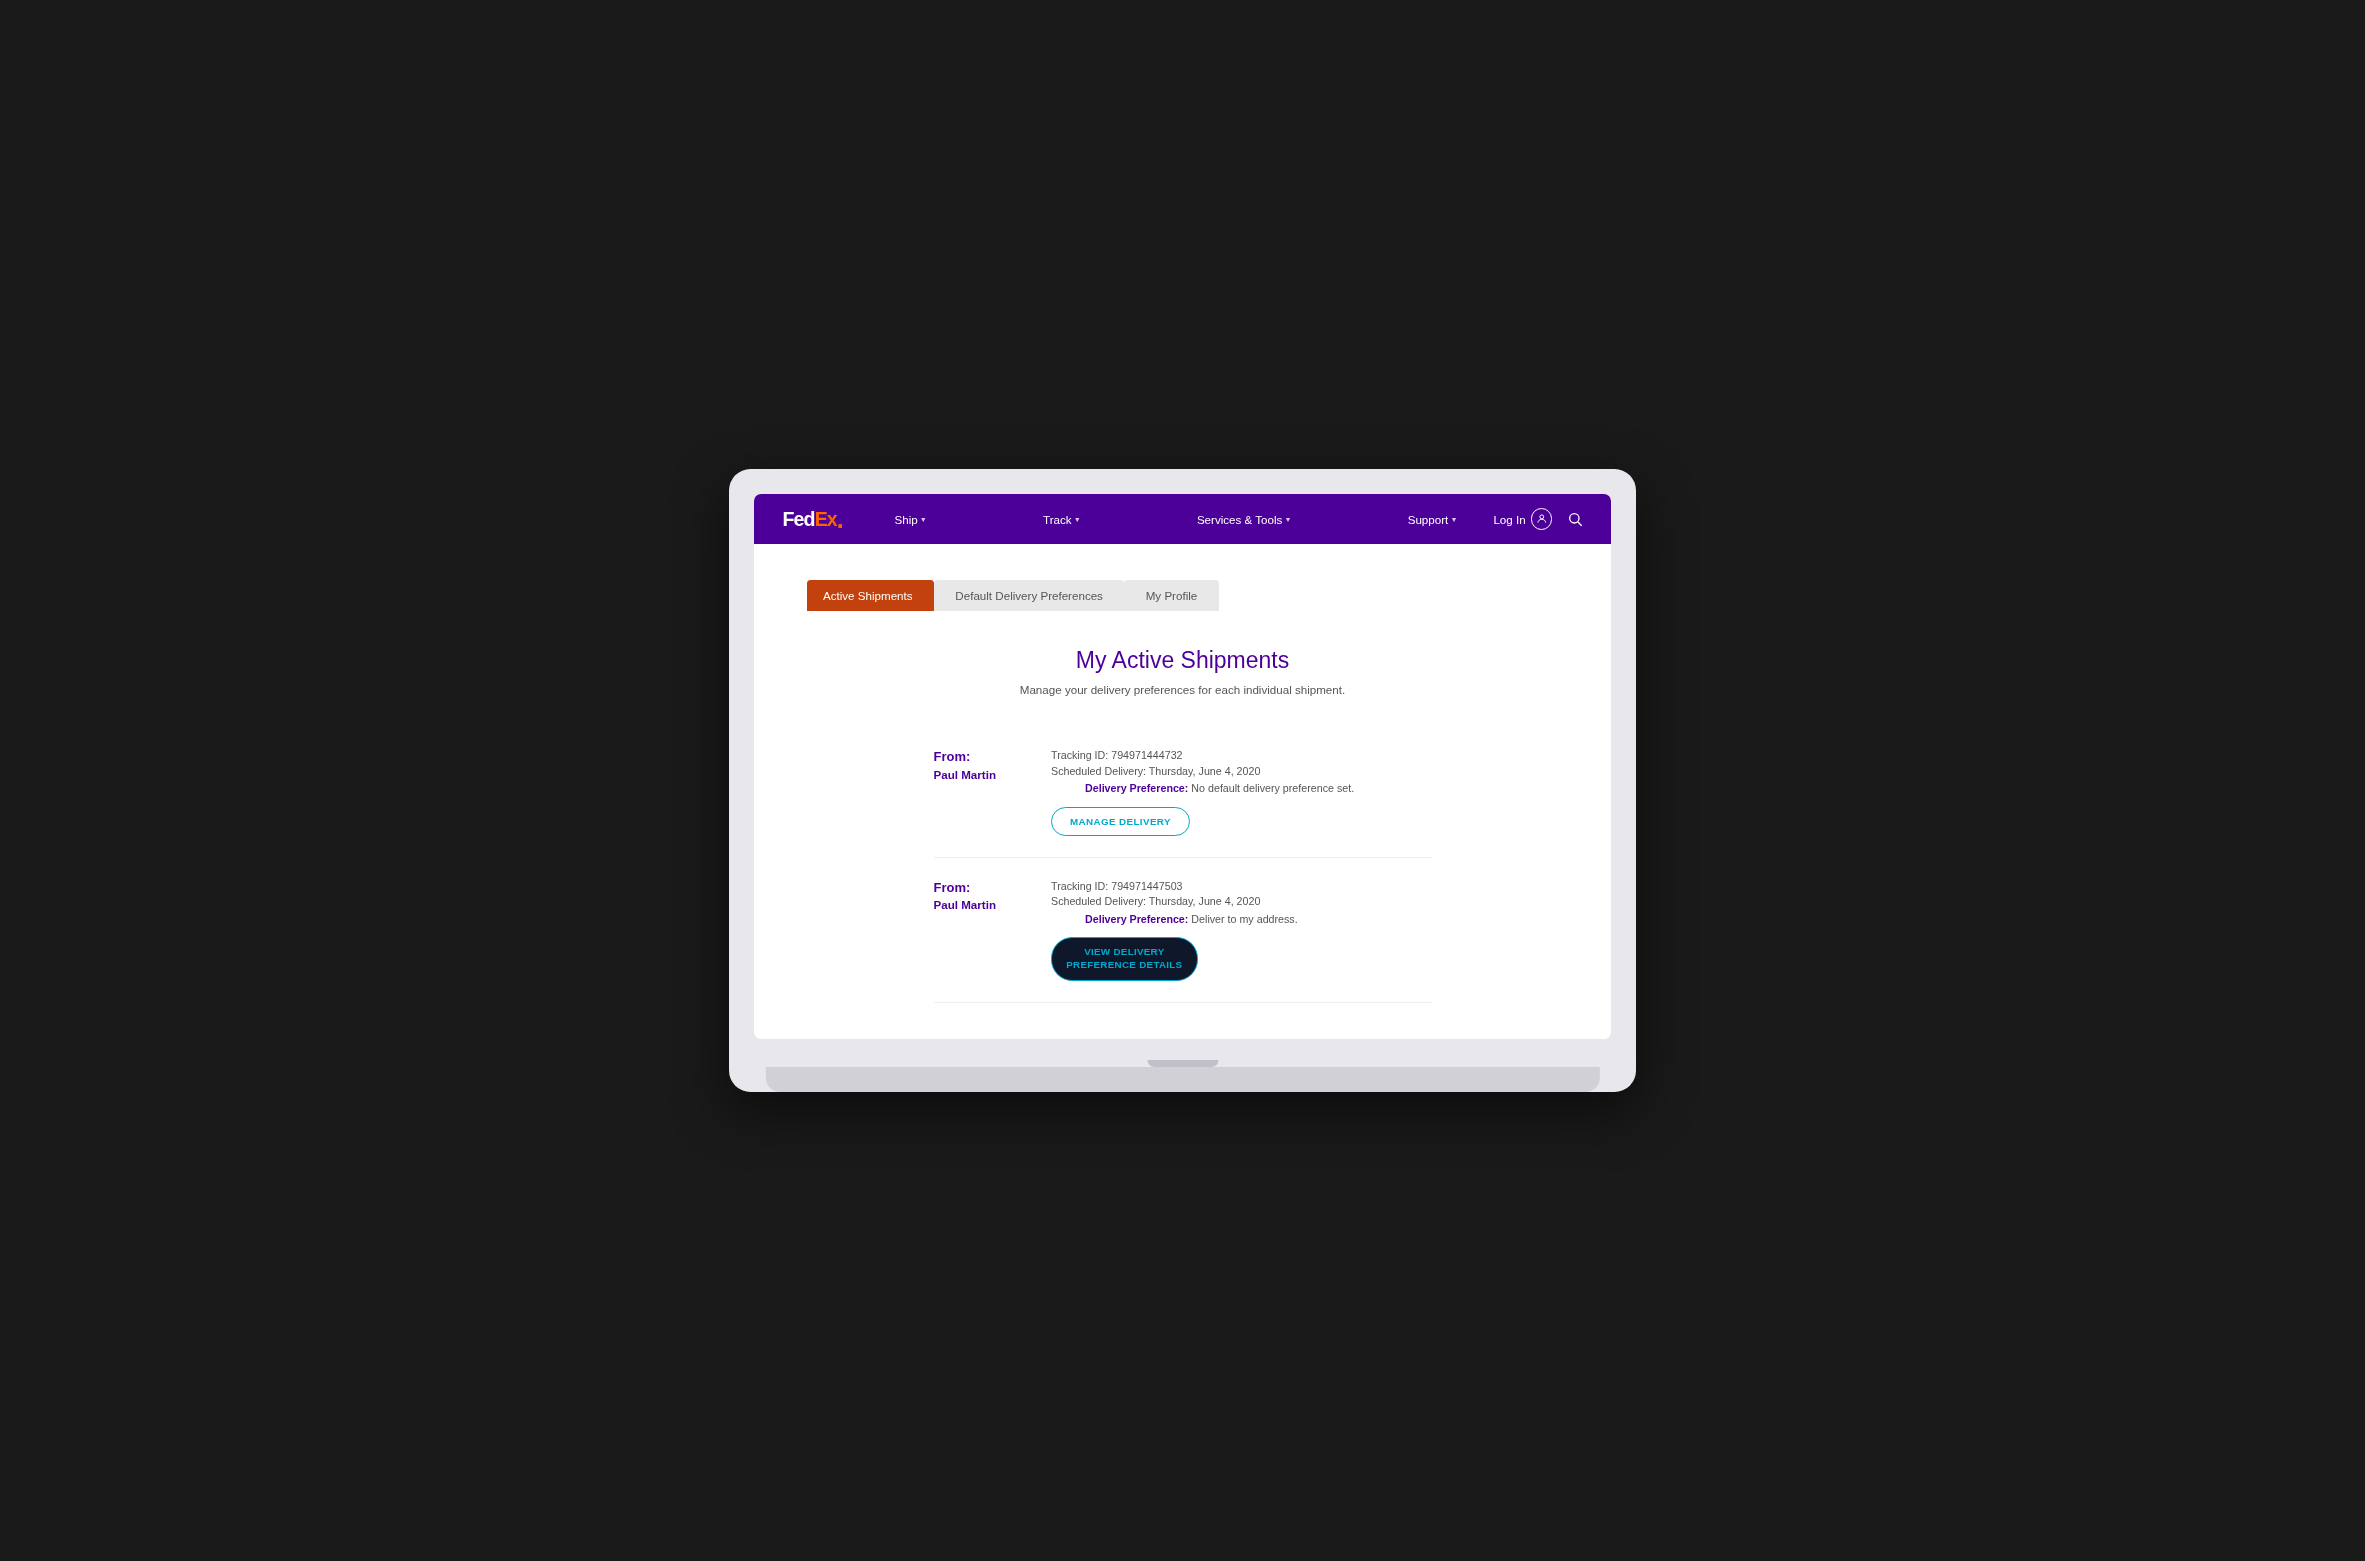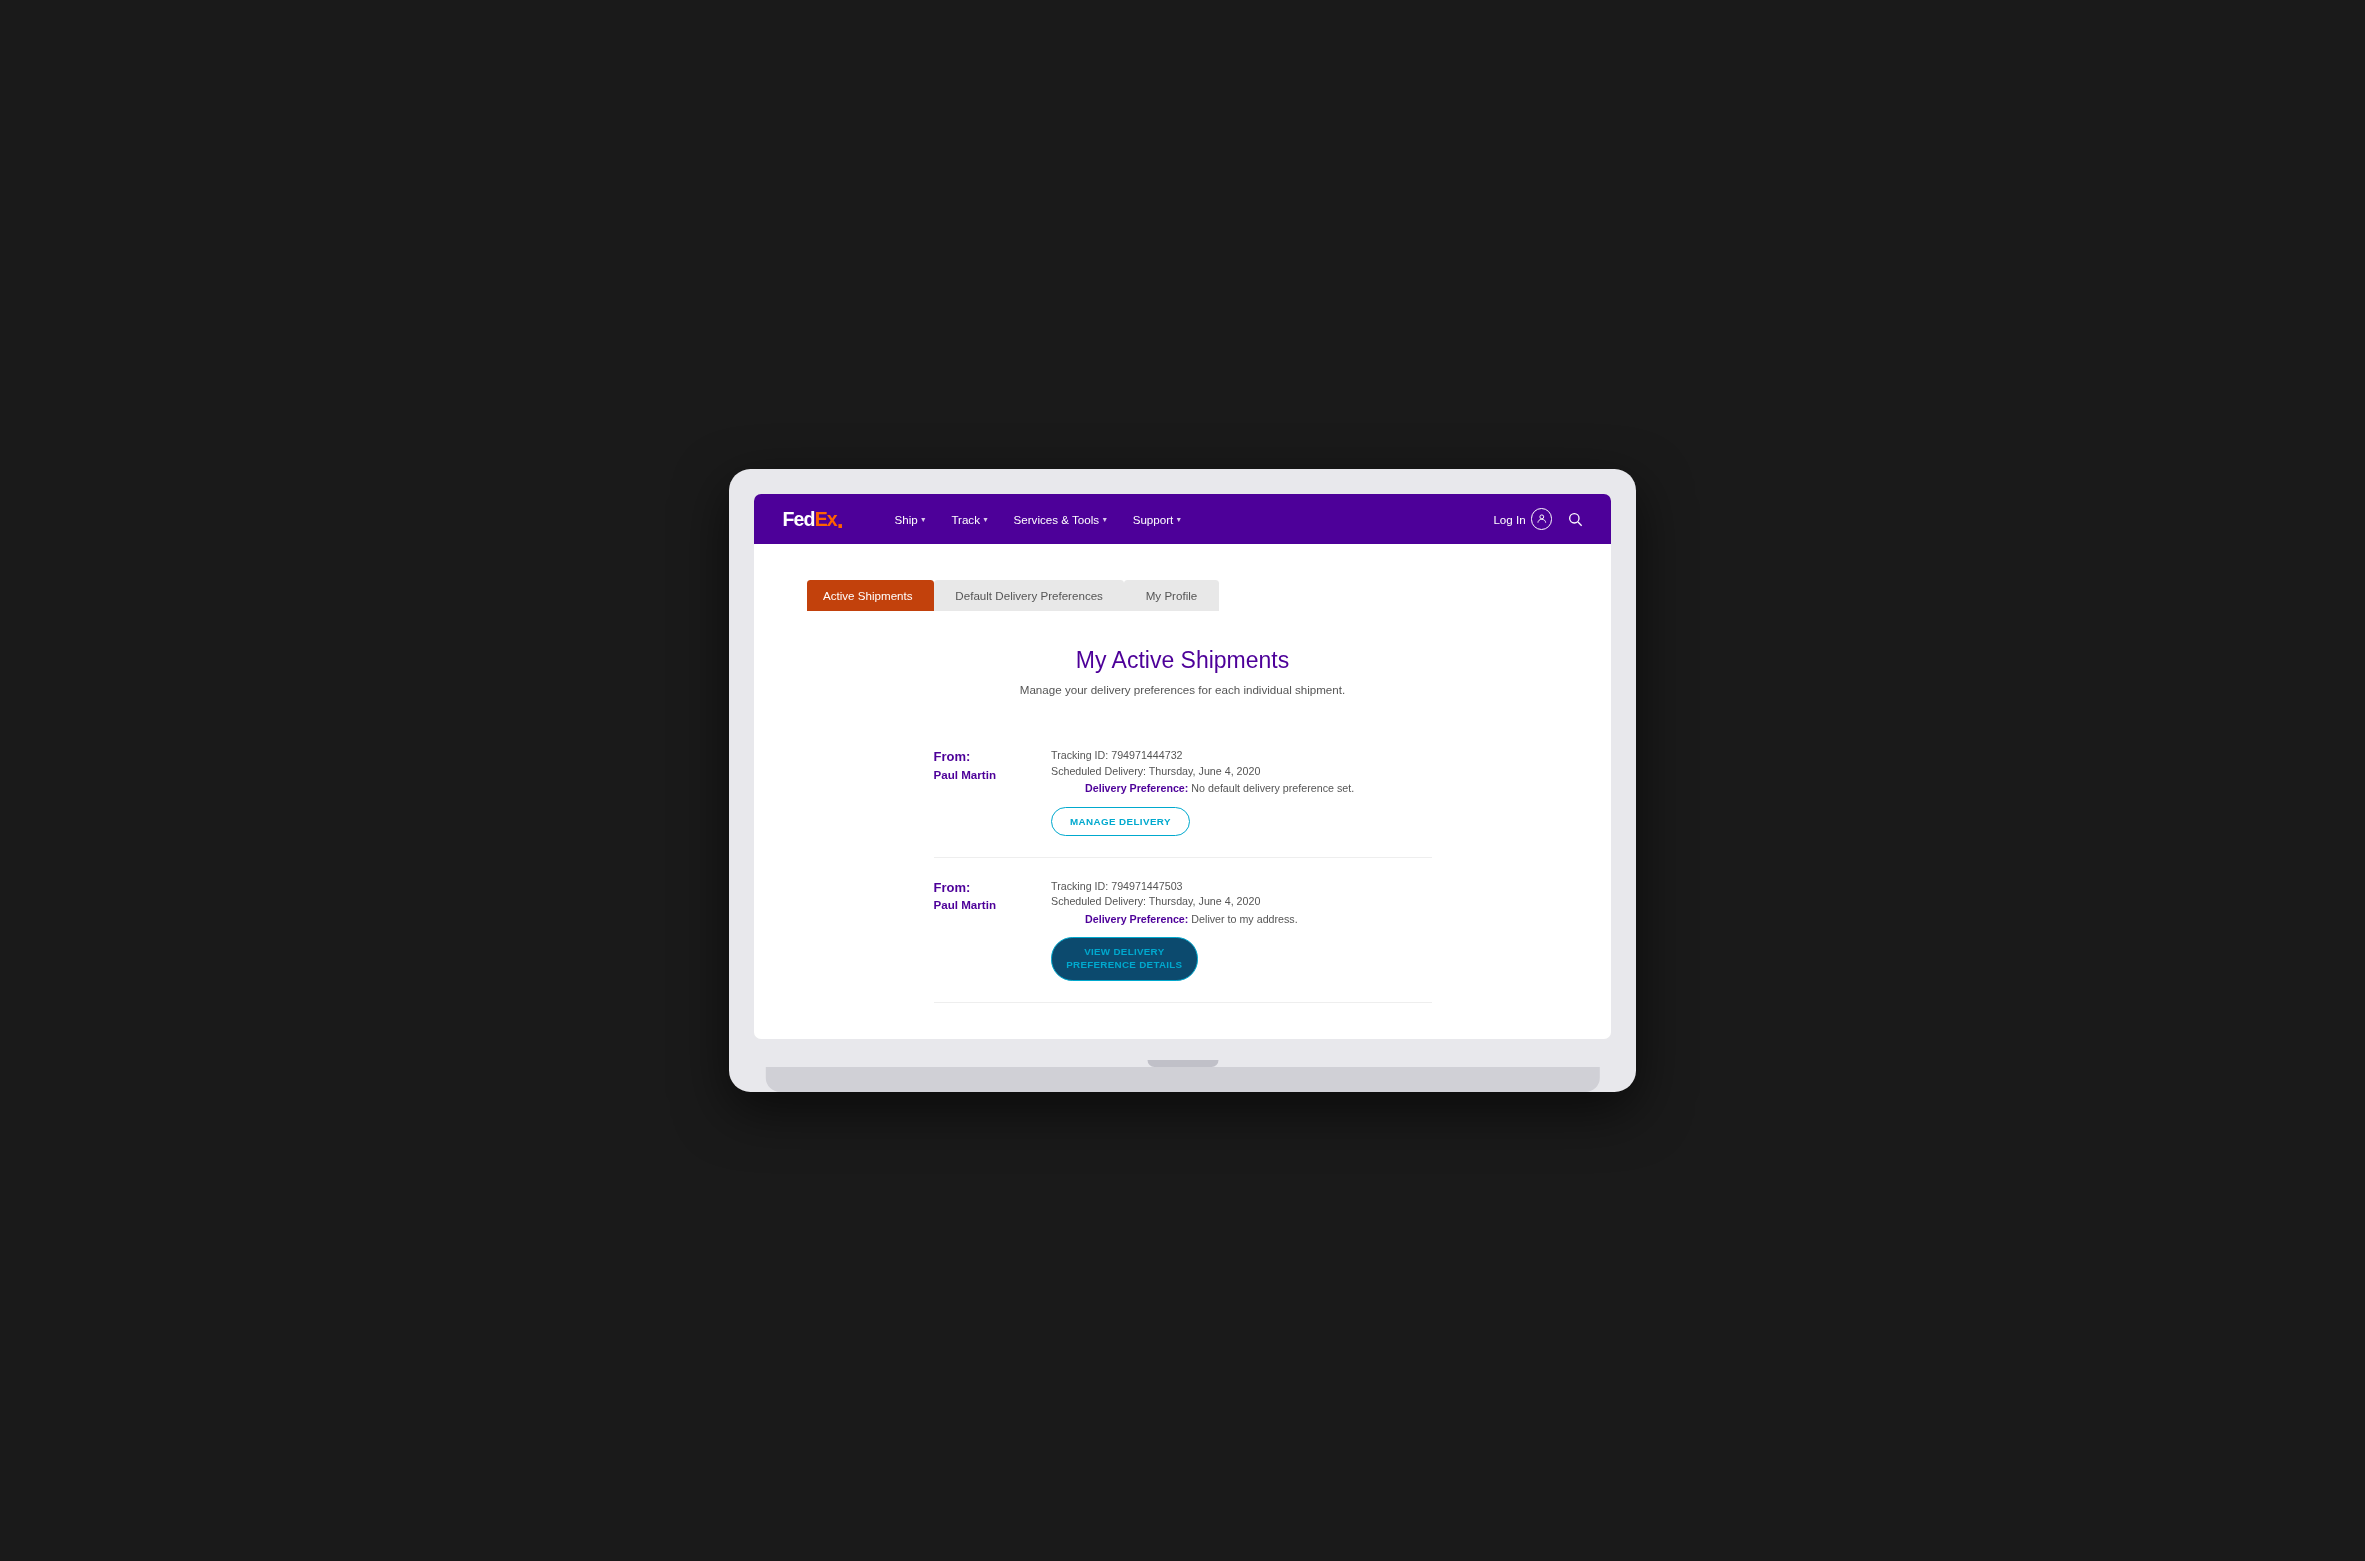--- a/index.html
+++ b/index.html
@@ -73,20 +73,21 @@
 
     .fedex-logo .fed { color: #fff; }
     .fedex-logo .ex { color: #ff6200; }
     .fedex-logo .dot { color: #ff6200; font-size: 25px; line-height: 0; vertical-align: -1.8px; }
 
     .nav-items {
       display: flex;
       align-items: center;
       gap: 8px;
       flex: 1;
+      justify-content: space-between;
     }
 
     .nav-item {
       color: #fff;
       font-size: 11.6px;
       padding: 7.1px 9px;
       display: flex;
       align-items: center;
       gap: 3.6px;
       cursor: pointer;
@@ -249,21 +250,21 @@
       letter-spacing: 0.4px;
       cursor: pointer;
       text-transform: uppercase;
     }
 
     .view-btn {
       display: inline-block;
       padding: 8px 14.2px;
       border: 1.8px solid #00a9ce;
       border-radius: 21.4px;
-      background: #0c4a6e;
+      background: #0f172a;
       color: #00a9ce;
       font-size: 9.8px;
       font-weight: 700;
       letter-spacing: 0.3px;
       cursor: pointer;
       text-transform: uppercase;
       text-align: center;
       line-height: 1.3;
     }
   </style>

